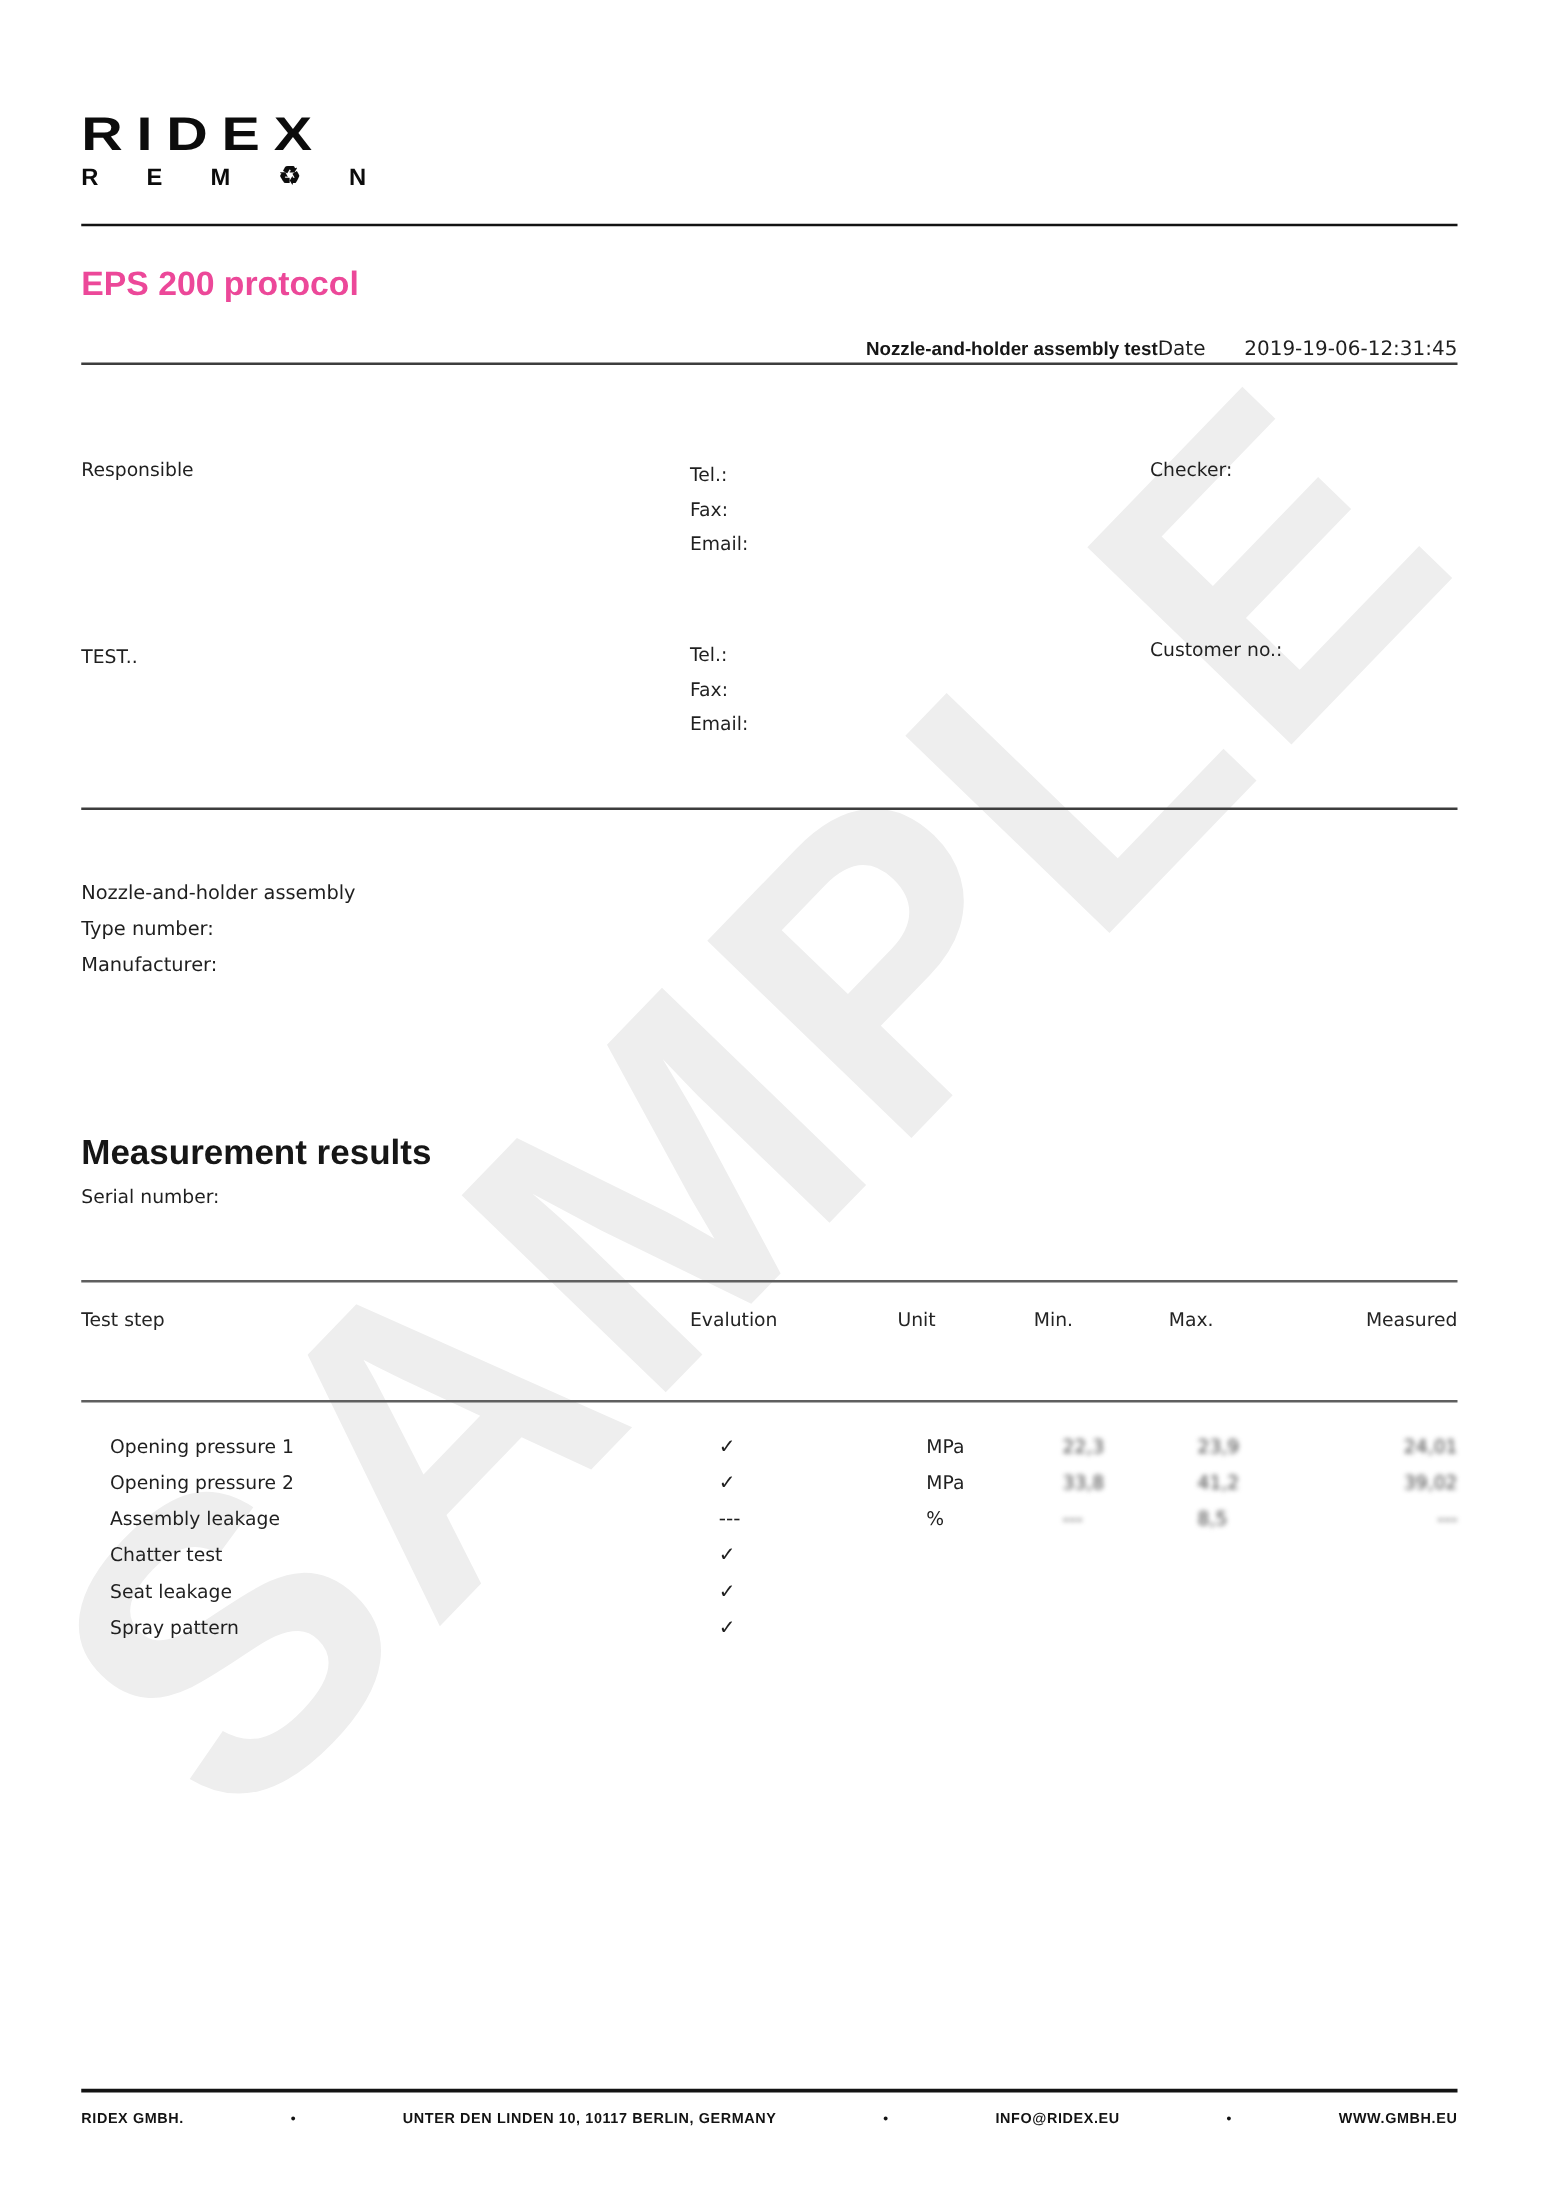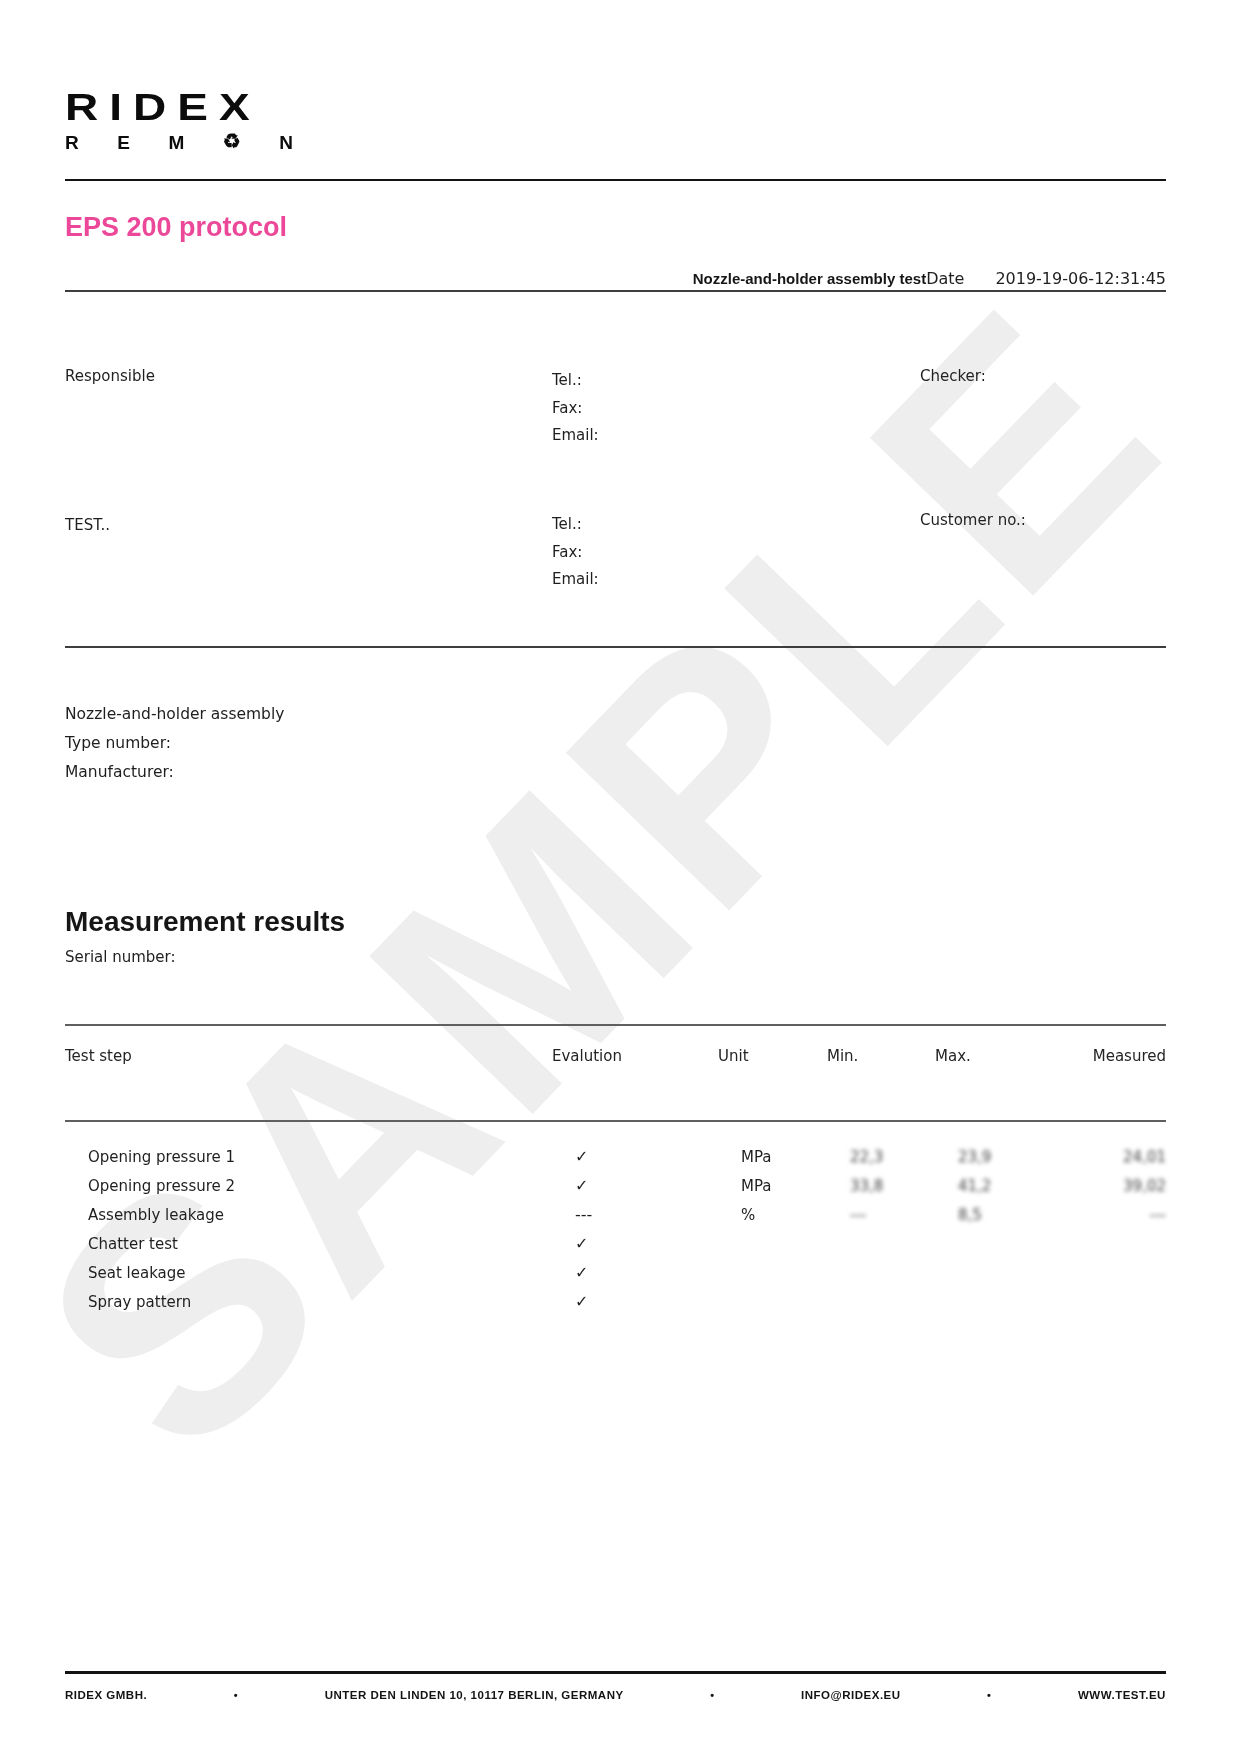--- a/index.html
+++ b/index.html
@@ -205,16 +205,16 @@
   </div>
 
   <div class="hr hr-black3" style="top:1671px"></div>
   <div class="abs footer-row">
     <span>RIDEX GMBH.</span>
     <span class="dot">•</span>
     <span>UNTER DEN LINDEN 10, 10117 BERLIN, GERMANY</span>
     <span class="dot">•</span>
     <span>INFO@RIDEX.EU</span>
     <span class="dot">•</span>
-    <span>WWW.TEST.EU</span>
+    <span>WWW.GMBH.EU</span>
   </div>
 
 </div>
 
 </body></html>

